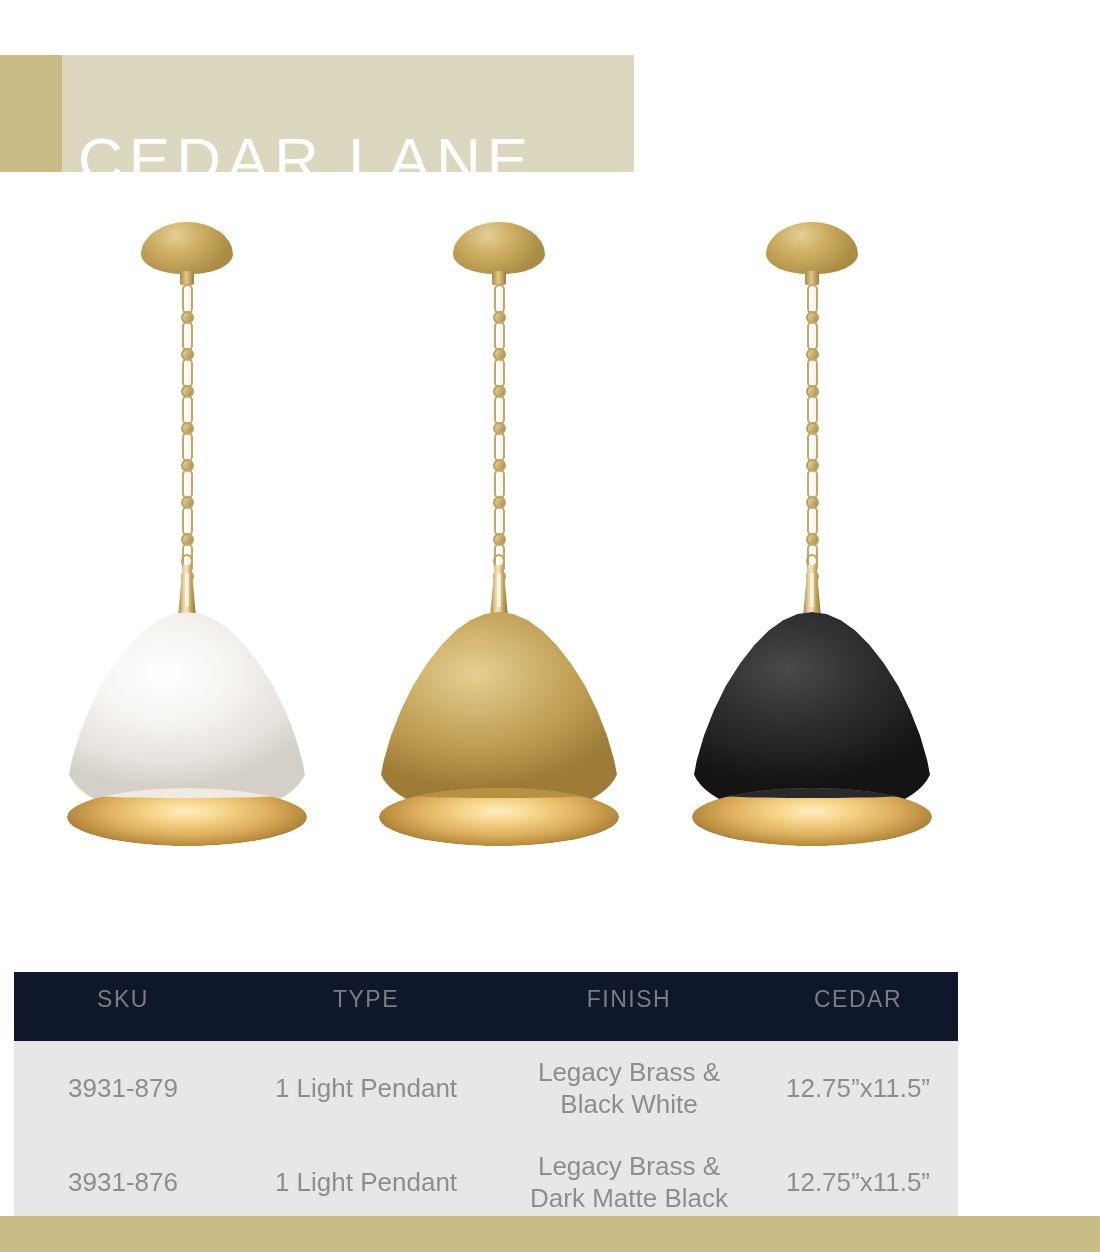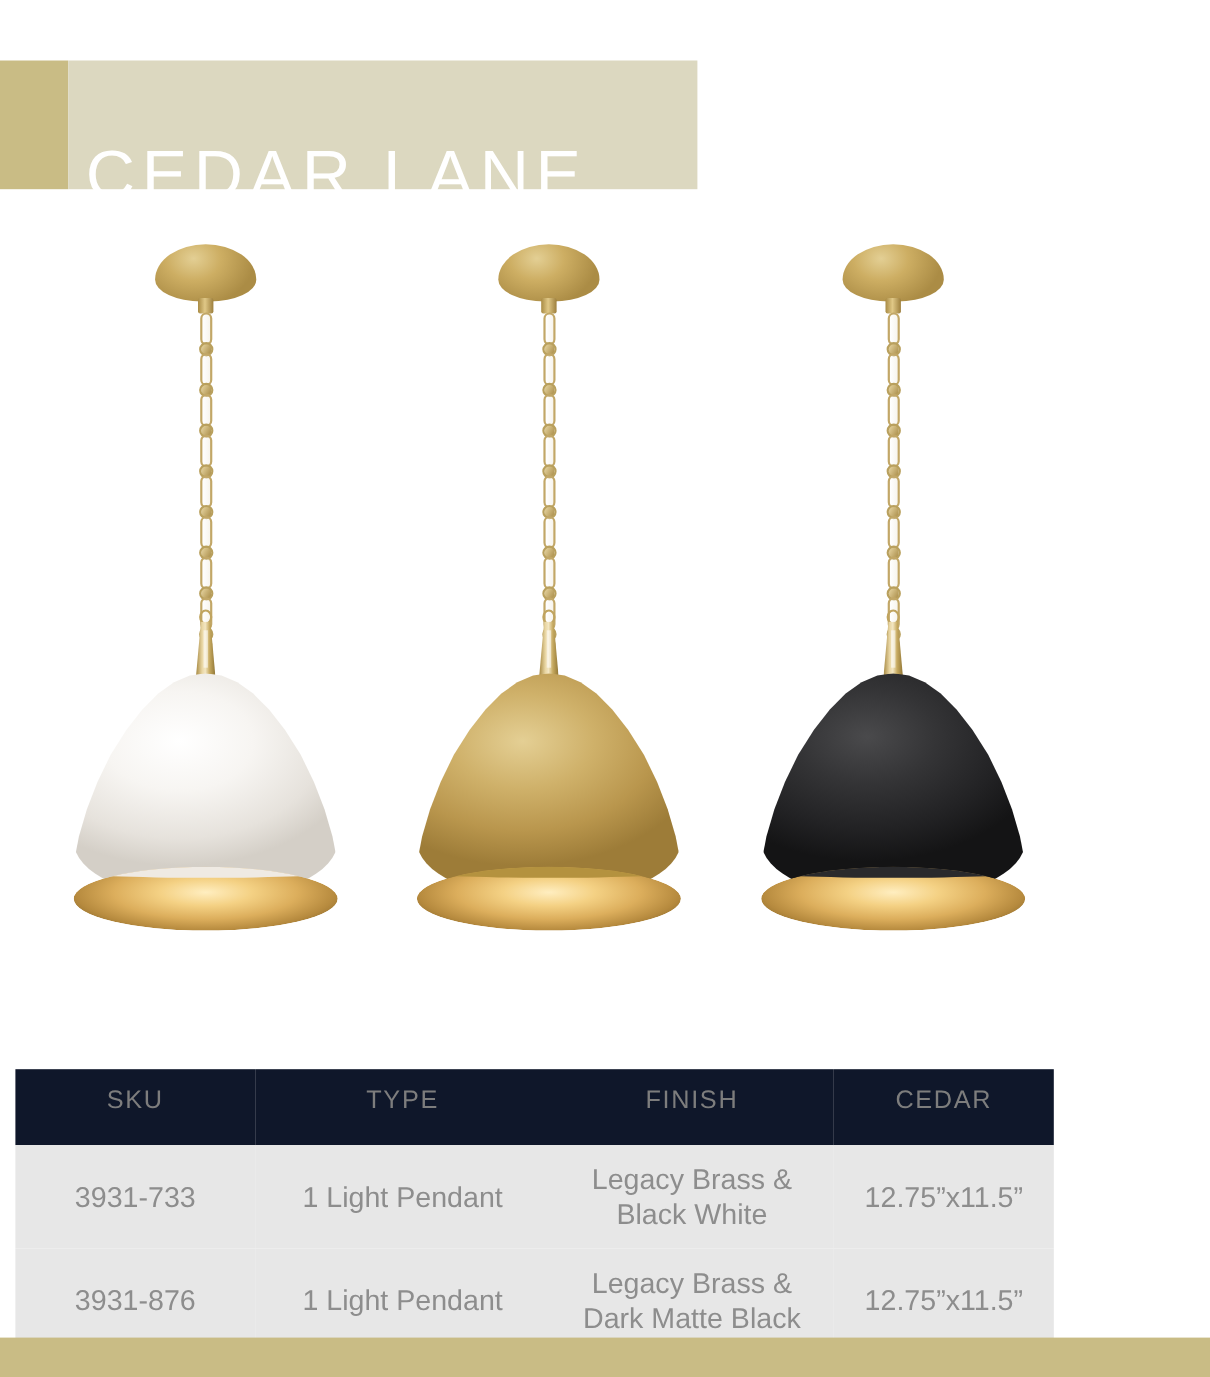--- a/index.html
+++ b/index.html
@@ -330,21 +330,21 @@
     <thead>
       <tr>
         <th>SKU</th>
         <th>TYPE</th>
         <th>FINISH</th>
         <th>CEDAR</th>
       </tr>
     </thead>
     <tbody>
       <tr class="alt">
-        <td>3931-733</td>
+        <td>3931-879</td>
         <td>1 Light Pendant</td>
         <td>
           <span>Legacy Brass &amp;</span><br>
           <span>Black White</span>
         </td>
         <td>12.75”x11.5”</td>
       </tr>
       <tr class="alt">
         <td>3931-876</td>
         <td>1 Light Pendant</td>

